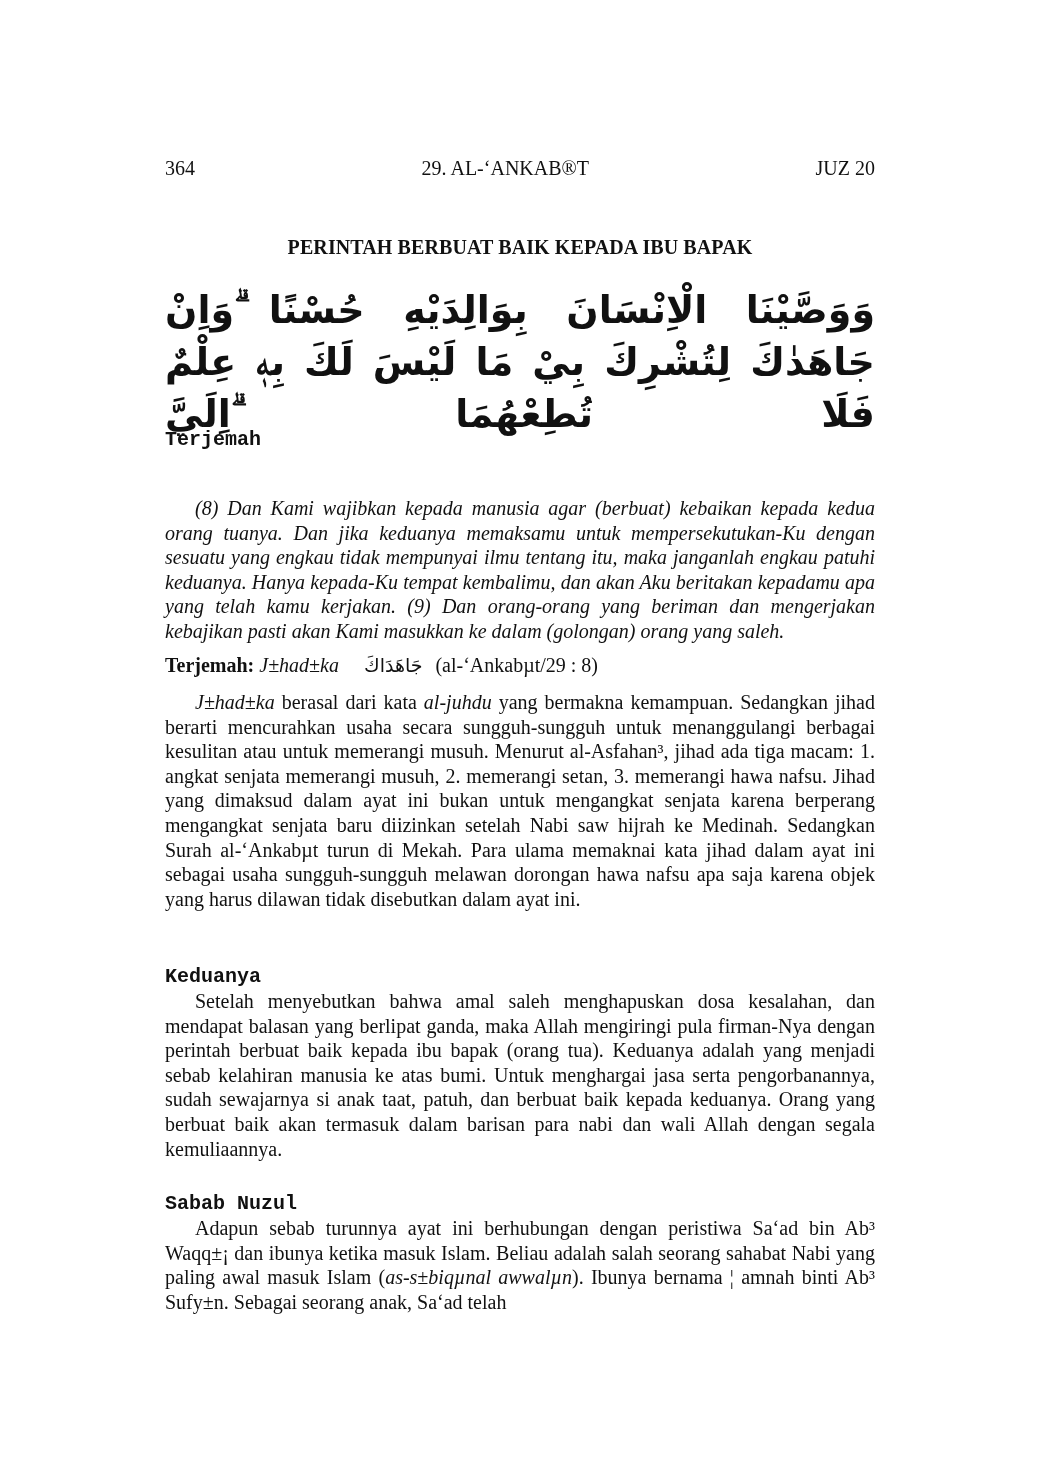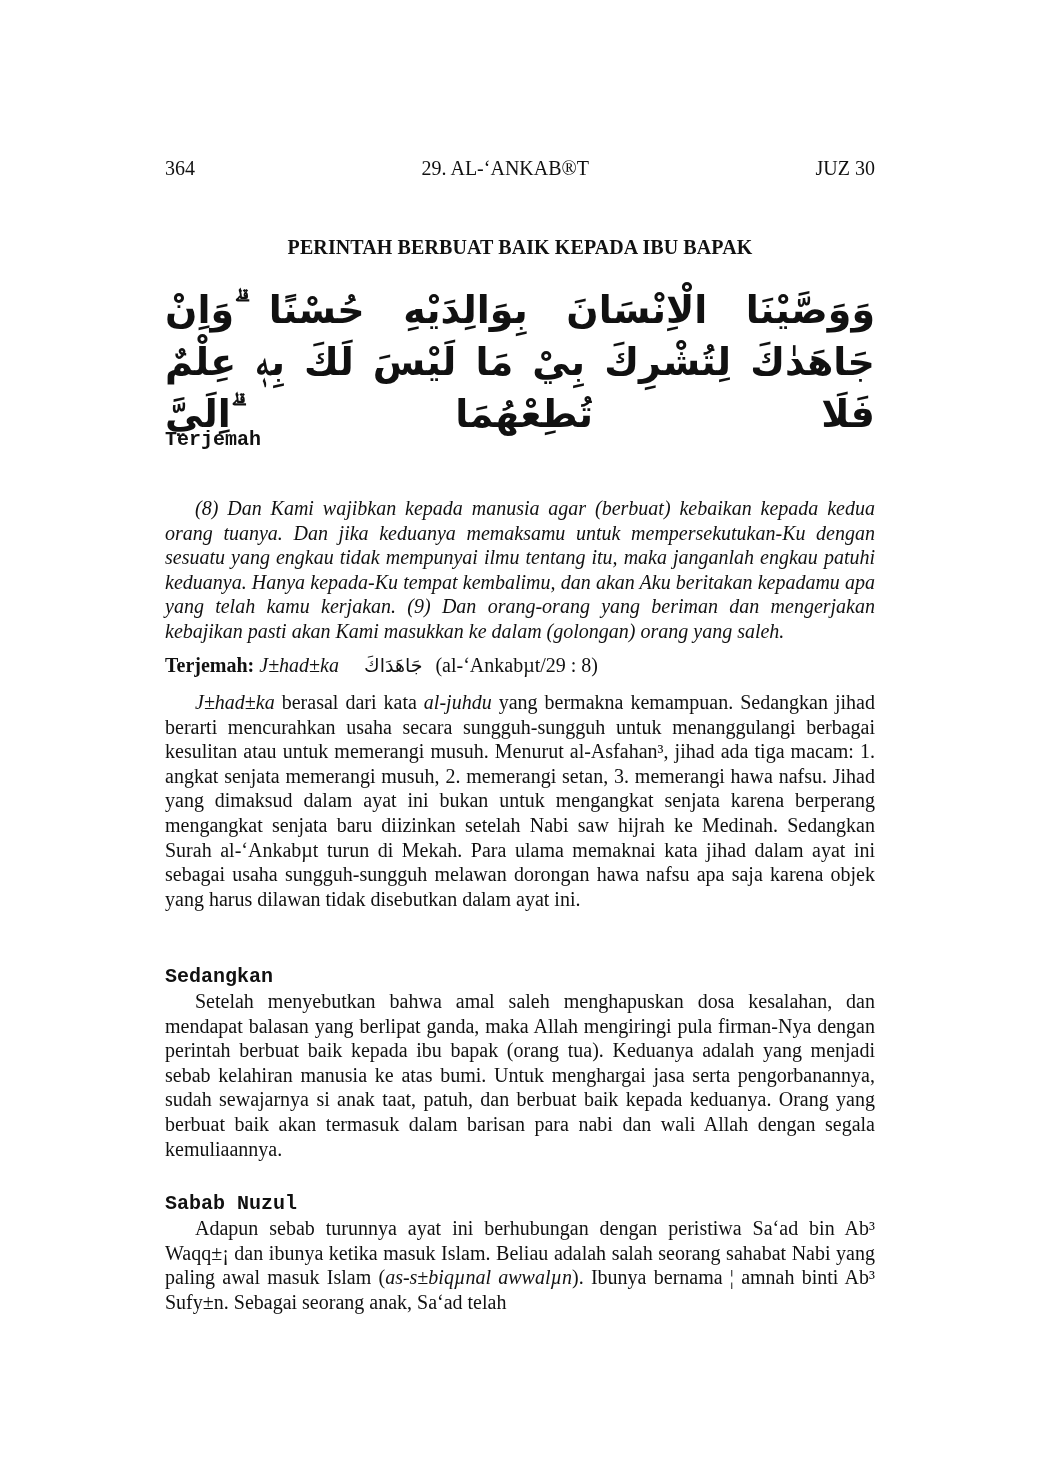--- a/index.html
+++ b/index.html
@@ -35,21 +35,21 @@
   i { font-style: italic; }
 </style>
 </head>
 <body>
 
 <div class="page">
 
   <div class="running-header">
     <span>364</span>
     <span>29. AL-‘ANKAB®T</span>
-    <span>JUZ 30</span>
+    <span>JUZ 20</span>
   </div>
 
   <div class="title">PERINTAH BERBUAT BAIK KEPADA IBU BAPAK</div>
 
   <div class="arabic">
     <span class="line">وَوَصَّيْنَا الْاِنْسَانَ بِوَالِدَيْهِ حُسْنًا ۗوَاِنْ جَاهَدٰكَ لِتُشْرِكَ بِيْ مَا لَيْسَ لَكَ بِهٖ عِلْمٌ فَلَا تُطِعْهُمَا ۗاِلَيَّ</span>
   </div>
 
   <div class="section" style="top:428px;">
     <div class="h">Terjemah</div>
@@ -60,21 +60,21 @@
     <div class="kosa">
       <b>Terjemah:</b>
       <i>J±had±ka</i>
       <span class="ar" dir="rtl">جَاهَدَاكَ</span>
       <span>(al-‘Ankabµt/29 : 8)</span>
     </div>
     <p class="p indent" style="margin-top:12px;"><i>J±had±ka</i><span> berasal dari kata </span><i>al-juhdu</i><span> yang bermakna kemampuan. Sedangkan jihad berarti mencurahkan usaha secara sungguh-sungguh untuk menanggulangi berbagai kesulitan atau untuk memerangi musuh. Menurut al-Asfahan³, jihad ada tiga macam: 1. angkat senjata memerangi musuh, 2. memerangi setan, 3. memerangi hawa nafsu. Jihad yang dimaksud dalam ayat ini bukan untuk mengangkat senjata karena berperang mengangkat senjata baru diizinkan setelah Nabi saw hijrah ke Medinah. Sedangkan Surah al-‘Ankabµt turun di Mekah. Para ulama memaknai kata jihad dalam ayat ini sebagai usaha sungguh-sungguh melawan dorongan hawa nafsu apa saja karena objek yang harus dilawan tidak disebutkan dalam ayat ini.</span></p>
   </div>
 
   <div class="section" style="top:965px;">
-    <div class="h">Sedangkan</div>
+    <div class="h">Keduanya</div>
     <p class="p indent">Setelah menyebutkan bahwa amal saleh menghapuskan dosa kesalahan, dan mendapat balasan yang berlipat ganda, maka Allah mengiringi pula firman-Nya dengan perintah berbuat baik kepada ibu bapak (orang tua). Keduanya adalah yang menjadi sebab kelahiran manusia ke atas bumi. Untuk menghargai jasa serta pengorbanannya, sudah sewajarnya si anak taat, patuh, dan berbuat baik kepada keduanya. Orang yang berbuat baik akan termasuk dalam barisan para nabi dan wali Allah dengan segala kemuliaannya.</p>
   </div>
 
   <div class="section" style="top:1192px;">
     <div class="h">Sabab Nuzul</div>
     <p class="p indent"><span>Adapun sebab turunnya ayat ini berhubungan dengan peristiwa Sa‘ad bin Ab³ Waqq±¡ dan ibunya ketika masuk Islam. Beliau adalah salah seorang sahabat Nabi yang paling awal masuk Islam (</span><i>as-s±biqµnal awwalµn</i><span>). Ibunya bernama ¦ amnah binti Ab³ Sufy±n. Sebagai seorang anak, Sa‘ad telah</span></p>
   </div>
 
 </div>
 

